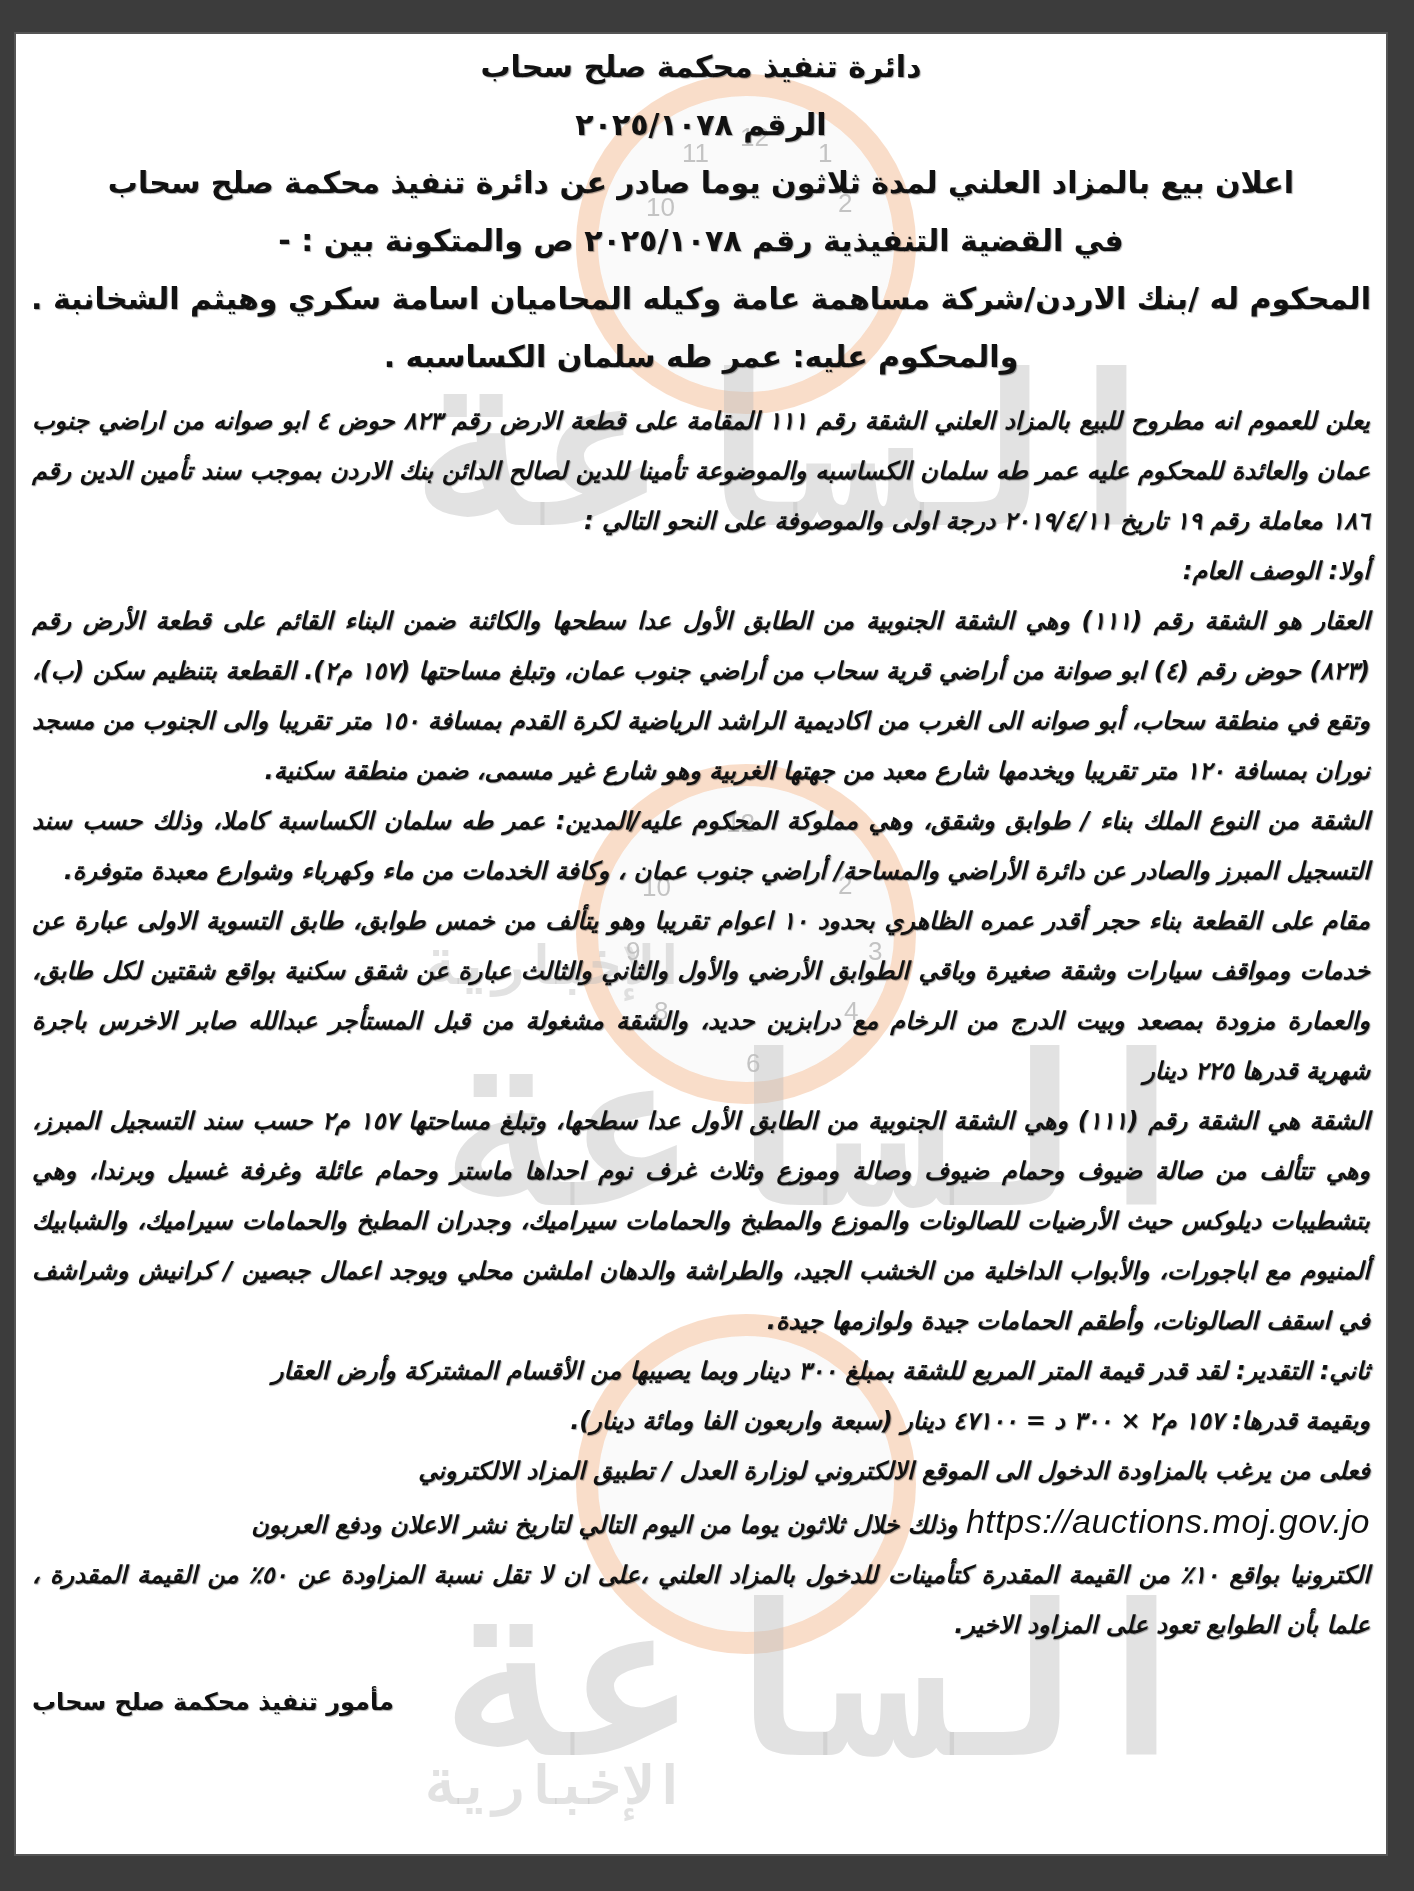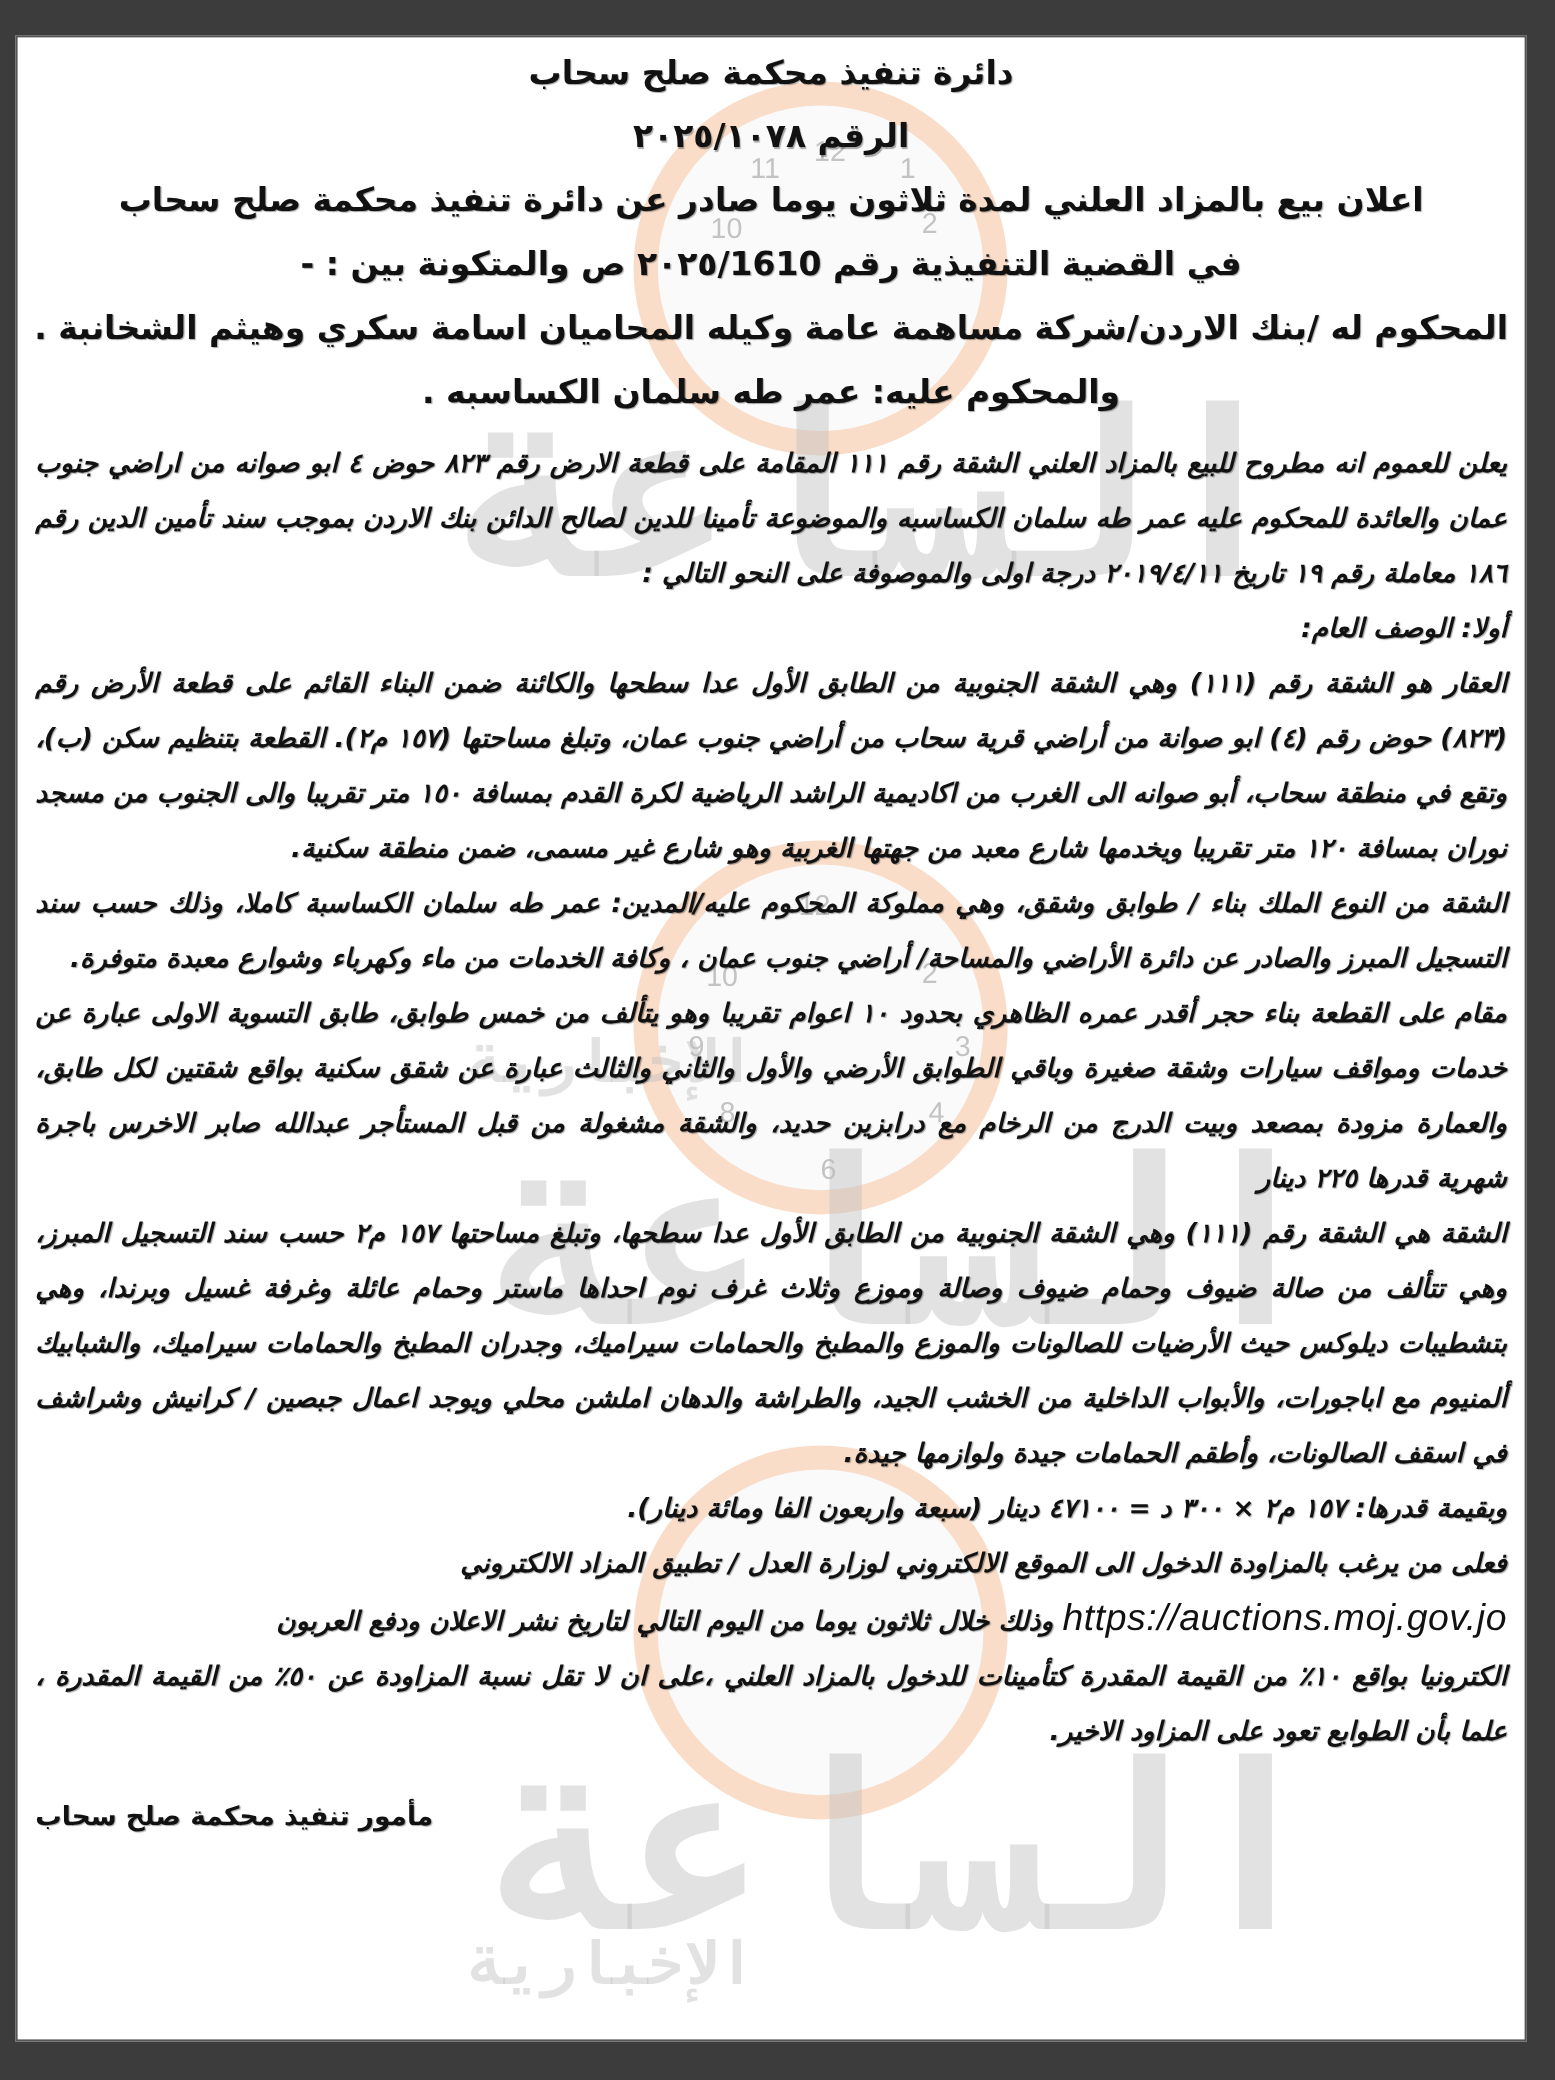--- a/index.html
+++ b/index.html
@@ -59,31 +59,32 @@
   <div class="wm" style="left:560px; top:1280px;">
     <div class="clock" style="position:relative;"></div>
   </div>
   <div class="wm wm-text" style="left:430px; top:1560px; font-size:210px; line-height:1;">الساعة</div>
   <div class="wm wm-text" style="left:410px; top:1720px; font-size:54px;">الإخبارية</div>
 
   <div class="content">
     <div class="head first">دائرة تنفيذ محكمة صلح سحاب</div>
     <div class="head">الرقم ٢٠٢٥/١٠٧٨</div>
     <div class="head">اعلان بيع بالمزاد العلني لمدة ثلاثون يوما صادر عن دائرة تنفيذ محكمة صلح سحاب</div>
-    <div class="head">في القضية التنفيذية رقم ٢٠٢٥/1610 ص والمتكونة بين : -</div>
+    <div class="head">في القضية التنفيذية رقم ٢٠٢٥/١٠٧٨ ص والمتكونة بين : -</div>
     <div class="head">المحكوم له /بنك الاردن/شركة مساهمة عامة وكيله المحاميان اسامة سكري وهيثم الشخانبة .</div>
     <div class="head">والمحكوم عليه: عمر طه سلمان الكساسبه .</div>
 
     <div class="body-text">
       <p>يعلن للعموم انه مطروح للبيع بالمزاد العلني الشقة رقم ١١١ المقامة على قطعة الارض رقم ٨٢٣ حوض ٤ ابو صوانه من اراضي جنوب عمان والعائدة للمحكوم عليه عمر طه سلمان الكساسبه والموضوعة تأمينا للدين لصالح الدائن بنك الاردن بموجب سند تأمين الدين رقم ١٨٦ معاملة رقم ١٩ تاريخ ٢٠١٩/٤/١١ درجة اولى والموصوفة على النحو التالي :</p>
       <p>أولا: الوصف العام:</p>
       <p>العقار هو الشقة رقم (١١١) وهي الشقة الجنوبية من الطابق الأول عدا سطحها والكائنة ضمن البناء القائم على قطعة الأرض رقم (٨٢٣) حوض رقم (٤) ابو صوانة من أراضي قرية سحاب من أراضي جنوب عمان، وتبلغ مساحتها (١٥٧ م٢). القطعة بتنظيم سكن (ب)، وتقع في منطقة سحاب، أبو صوانه الى الغرب من اكاديمية الراشد الرياضية لكرة القدم بمسافة ١٥٠ متر تقريبا والى الجنوب من مسجد نوران بمسافة ١٢٠ متر تقريبا ويخدمها شارع معبد من جهتها الغربية وهو شارع غير مسمى، ضمن منطقة سكنية.</p>
       <p>الشقة من النوع الملك بناء / طوابق وشقق، وهي مملوكة المحكوم عليه/المدين: عمر طه سلمان الكساسبة كاملا، وذلك حسب سند التسجيل المبرز والصادر عن دائرة الأراضي والمساحة/ أراضي جنوب عمان ، وكافة الخدمات من ماء وكهرباء وشوارع معبدة متوفرة.</p>
       <p>مقام على القطعة بناء حجر أقدر عمره الظاهري بحدود ١٠ اعوام تقريبا وهو يتألف من خمس طوابق، طابق التسوية الاولى عبارة عن خدمات ومواقف سيارات وشقة صغيرة وباقي الطوابق الأرضي والأول والثاني والثالث عبارة عن شقق سكنية بواقع شقتين لكل طابق، والعمارة مزودة بمصعد وبيت الدرج من الرخام مع درابزين حديد، والشقة مشغولة من قبل المستأجر عبدالله صابر الاخرس باجرة شهرية قدرها ٢٢٥ دينار</p>
       <p>الشقة هي الشقة رقم (١١١) وهي الشقة الجنوبية من الطابق الأول عدا سطحها، وتبلغ مساحتها ١٥٧ م٢ حسب سند التسجيل المبرز، وهي تتألف من صالة ضيوف وحمام ضيوف وصالة وموزع وثلاث غرف نوم احداها ماستر وحمام عائلة وغرفة غسيل وبرندا، وهي بتشطيبات ديلوكس حيث الأرضيات للصالونات والموزع والمطبخ والحمامات سيراميك، وجدران المطبخ والحمامات سيراميك، والشبابيك ألمنيوم مع اباجورات، والأبواب الداخلية من الخشب الجيد، والطراشة والدهان املشن محلي ويوجد اعمال جبصين / كرانيش وشراشف في اسقف الصالونات، وأطقم الحمامات جيدة ولوازمها جيدة.</p>
+      <p>ثاني: التقدير: لقد قدر قيمة المتر المربع للشقة بمبلغ ٣٠٠ دينار وبما يصيبها من الأقسام المشتركة وأرض العقار</p>
       <p>وبقيمة قدرها: ١٥٧ م٢ × ٣٠٠ د = ٤٧١٠٠ دينار (سبعة واربعون الفا ومائة دينار).</p>
       <p>فعلى من يرغب بالمزاودة الدخول الى الموقع الالكتروني لوزارة العدل / تطبيق المزاد الالكتروني</p>
       <p>
         <span class="url">https://auctions.moj.gov.jo</span>
         <span>وذلك خلال ثلاثون يوما من اليوم التالي لتاريخ نشر الاعلان ودفع العربون</span>
       </p>
       <p>الكترونيا بواقع ١٠٪ من القيمة المقدرة كتأمينات للدخول بالمزاد العلني ،على ان لا تقل نسبة المزاودة عن ٥٠٪ من القيمة المقدرة ، علما بأن الطوابع تعود على المزاود الاخير.</p>
     </div>
 
     <div class="signature">مأمور تنفيذ محكمة صلح سحاب</div>

